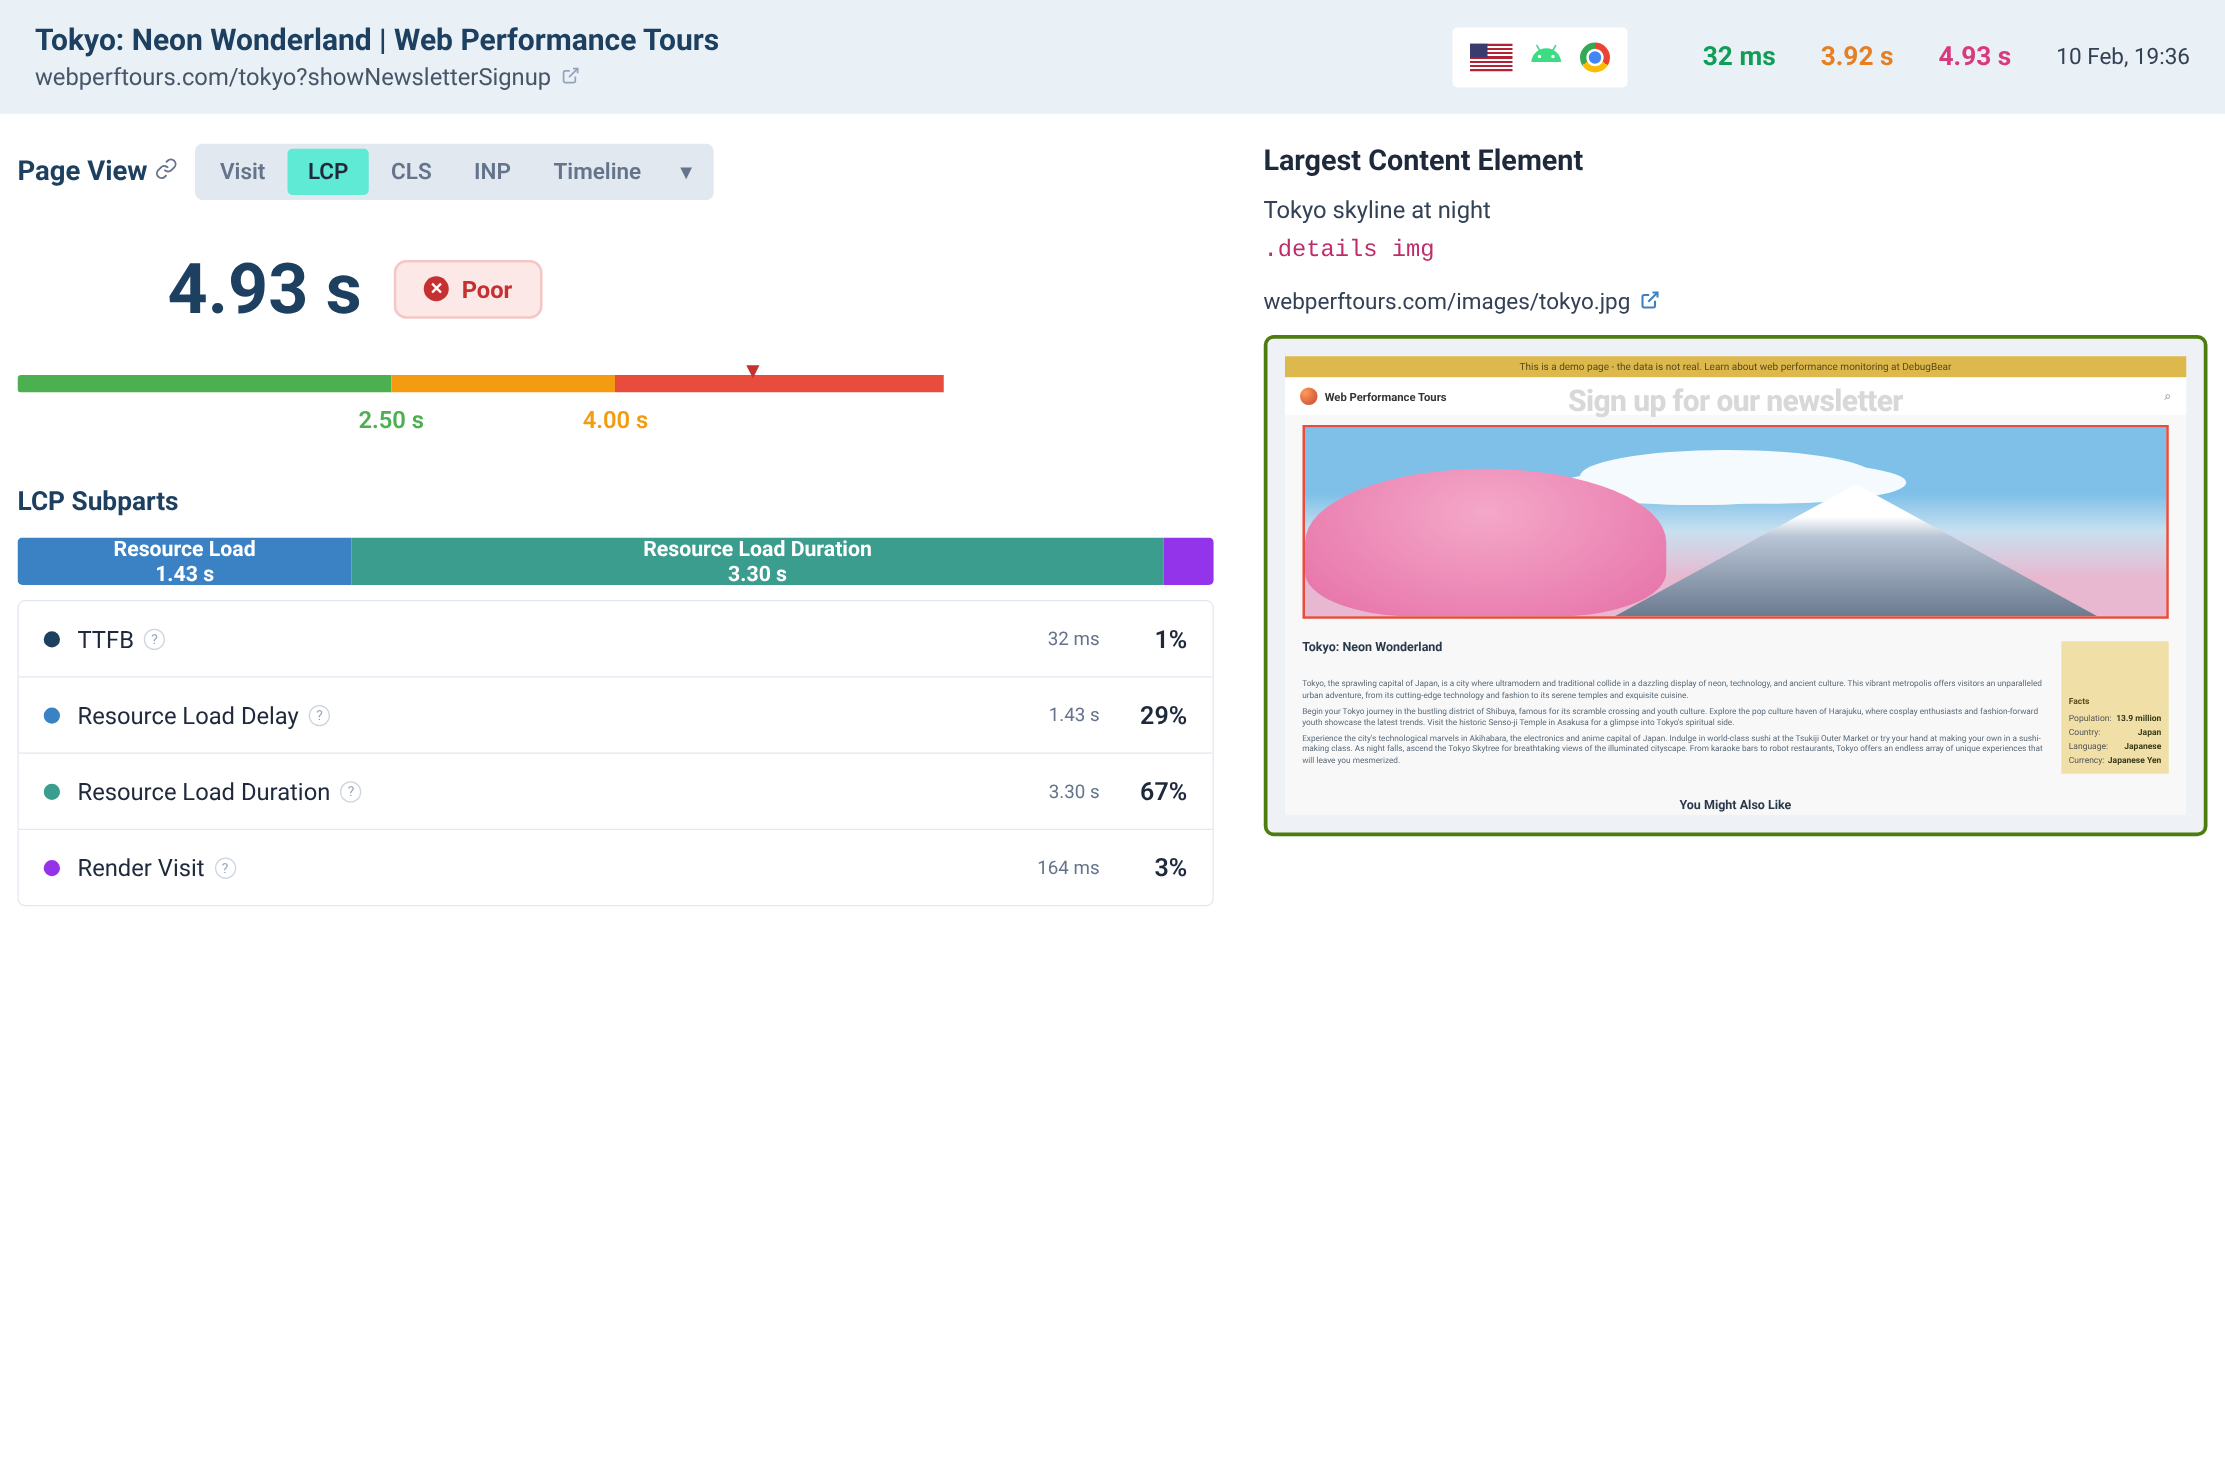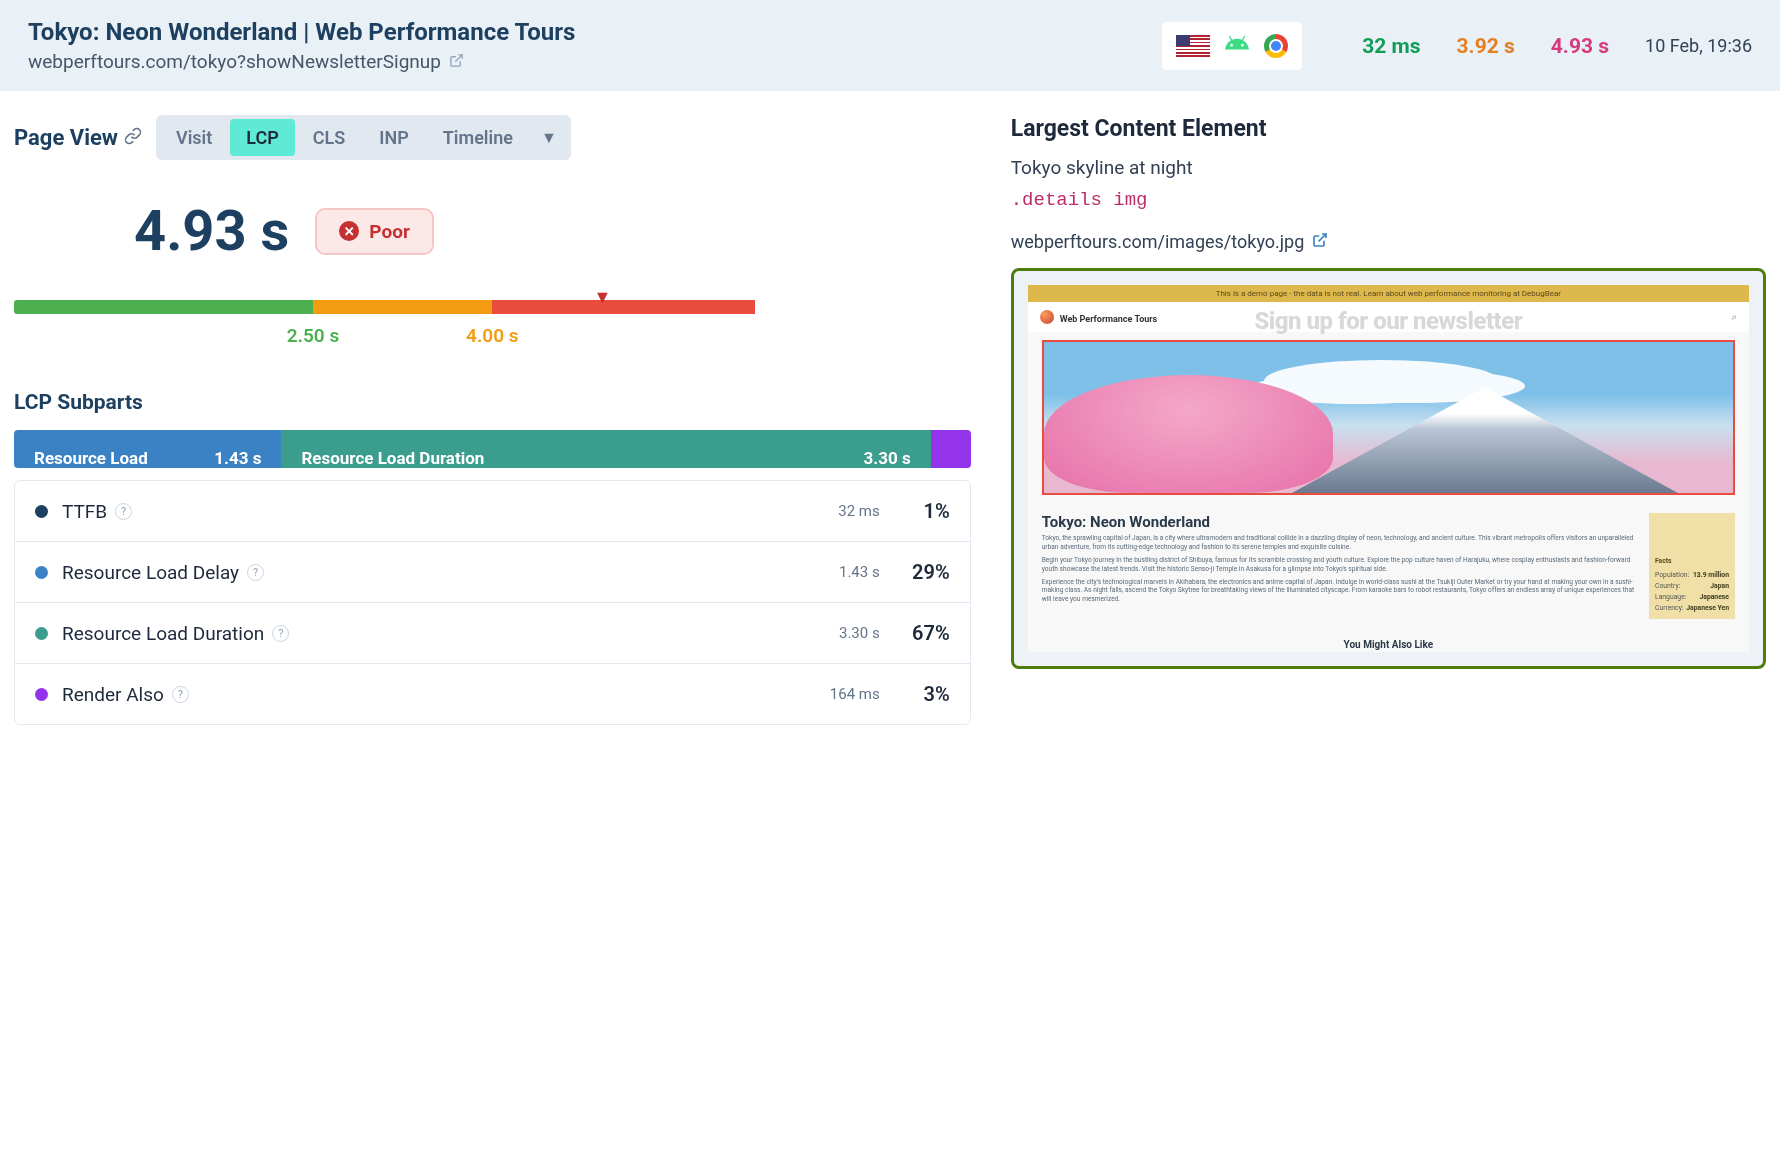--- a/index.html
+++ b/index.html
@@ -50,21 +50,21 @@
 .th-red { background: #e74c3c; width: 27.5%; }
 .th-empty { width: 22.5%; }
 .threshold-labels { position: relative; height: 26px; margin-top: 10px; }
 .th-label { position: absolute; font-size: 19px; font-weight: 600; transform: translateX(-50%); }
 .th-label-1 { left: 31.25%; color: #4caf50; }
 .th-label-2 { left: 50%; color: #f39c12; }
 
 .subparts-title { font-size: 21px; font-weight: 700; color: #1e4060; margin-bottom: 16px; }
 
 .subparts-bar { height: 38px; border-radius: 4px; display: flex; overflow: hidden; color: #fff; font-weight: 700; font-size: 17px; }
-.sp-bar-seg { display: flex; align-items: flex-end; padding: 0 20px; white-space: nowrap; }
+.sp-bar-seg { display: flex; align-items: center; padding: 0 20px; white-space: nowrap; flex-direction: column; }
 .sp-blue { background: #3b82c4; width: 28%; justify-content: space-between; }
 .sp-teal { background: #3b9d8d; width: 68%; justify-content: space-between; }
 .sp-purple { background: #9333ea; width: 4%; }
 
 .subparts-table { border: 1px solid #e2e8f0; border-radius: 6px; margin-top: 12px; }
 .sp-row { display: flex; align-items: center; padding: 18px 20px; border-bottom: 1px solid #e2e8f0; }
 .sp-row:last-child { border-bottom: none; }
 .sp-dot { width: 13px; height: 13px; border-radius: 50%; margin-right: 14px; }
 .sp-name { flex: 1; font-size: 19px; color: #1e293b; display: flex; align-items: center; gap: 8px; }
 .help-icon { width: 17px; height: 17px; border: 1.5px solid #cbd5e1; border-radius: 50%; display: inline-flex; align-items: center; justify-content: center; font-size: 11px; color: #94a3b8; }
@@ -85,21 +85,21 @@
 .preview-logo-icon { width: 14px; height: 14px; border-radius: 50%; background: radial-gradient(circle at 30% 30%, #ff9a56, #c44536); }
 .preview-newsletter { position: absolute; top: 22px; left: 0; right: 0; text-align: center; font-size: 24px; font-weight: 800; color: #d8d8d8; letter-spacing: -0.5px; }
 
 .preview-hero { margin: 8px 14px; border: 2px solid #e74c3c; height: 155px; background: linear-gradient(to bottom, #7ec0e8 35%, #c8e0f0 55%, #e8b8d0 80%); position: relative; overflow: hidden; }
 .mountain { position: absolute; right: 8%; bottom: 0; width: 56%; height: 70%; background: linear-gradient(to top, #6b7a8f, #b8c5d6 60%, #fff 75%); clip-path: polygon(50% 0, 100% 100%, 0 100%); }
 .clouds { position: absolute; top: 12%; left: 32%; width: 34%; height: 28%; background: #fff; border-radius: 50%; opacity: 0.92; box-shadow: 30px 5px 0 -4px #fff, -24px 8px 0 -6px #fff; }
 .blossom { position: absolute; bottom: 0; left: 0; width: 42%; height: 78%; background: radial-gradient(ellipse at 50% 30%, #f4a8c8, #e670a8); border-radius: 50% 50% 30% 30%; }
 
 .preview-body { padding: 10px 14px; display: flex; gap: 8px; }
 .preview-text { flex: 1; }
-.preview-article-title { font-size: 15px; font-weight: 700; color: #2a3a4a; margin-bottom: 3px; }
+.preview-article-title { font-size: 10px; font-weight: 700; color: #2a3a4a; margin-bottom: 19px; }
 .preview-para { font-size: 6.6px; line-height: 1.35; color: #5a6a78; margin-bottom: 4px; }
 .preview-facts { width: 86px; background: #f0e0a8; padding: 6px; font-size: 6.8px; }
 .preview-facts-title { font-weight: 700; color: #5a4a1a; margin-bottom: 4px; margin-top: 38px; }
 .preview-facts-row { display: flex; justify-content: space-between; padding: 1.5px 0; }
 .preview-facts-val { font-weight: 700; color: #3a3a1a; }
 
 .preview-footer { text-align: center; padding: 10px 0 2px; font-weight: 700; font-size: 10px; color: #2a3a4a; }
 </style>
 </head>
 <body>
@@ -217,21 +217,21 @@
         <div class="sp-name">
             <span>Resource Load Duration</span>
             <span class="help-icon">?</span>
           </div>
         <div class="sp-time">3.30 s</div>
         <div class="sp-pct">67%</div>
       </div>
       <div class="sp-row">
         <div class="sp-dot" style="background:#9333ea"></div>
         <div class="sp-name">
-            <span>Render Also</span>
+            <span>Render Visit</span>
             <span class="help-icon">?</span>
           </div>
         <div class="sp-time">164 ms</div>
         <div class="sp-pct">3%</div>
       </div>
     </div>
   </div>
 
   <div class="right-col">
     <div class="lce-title">Largest Content Element</div>

